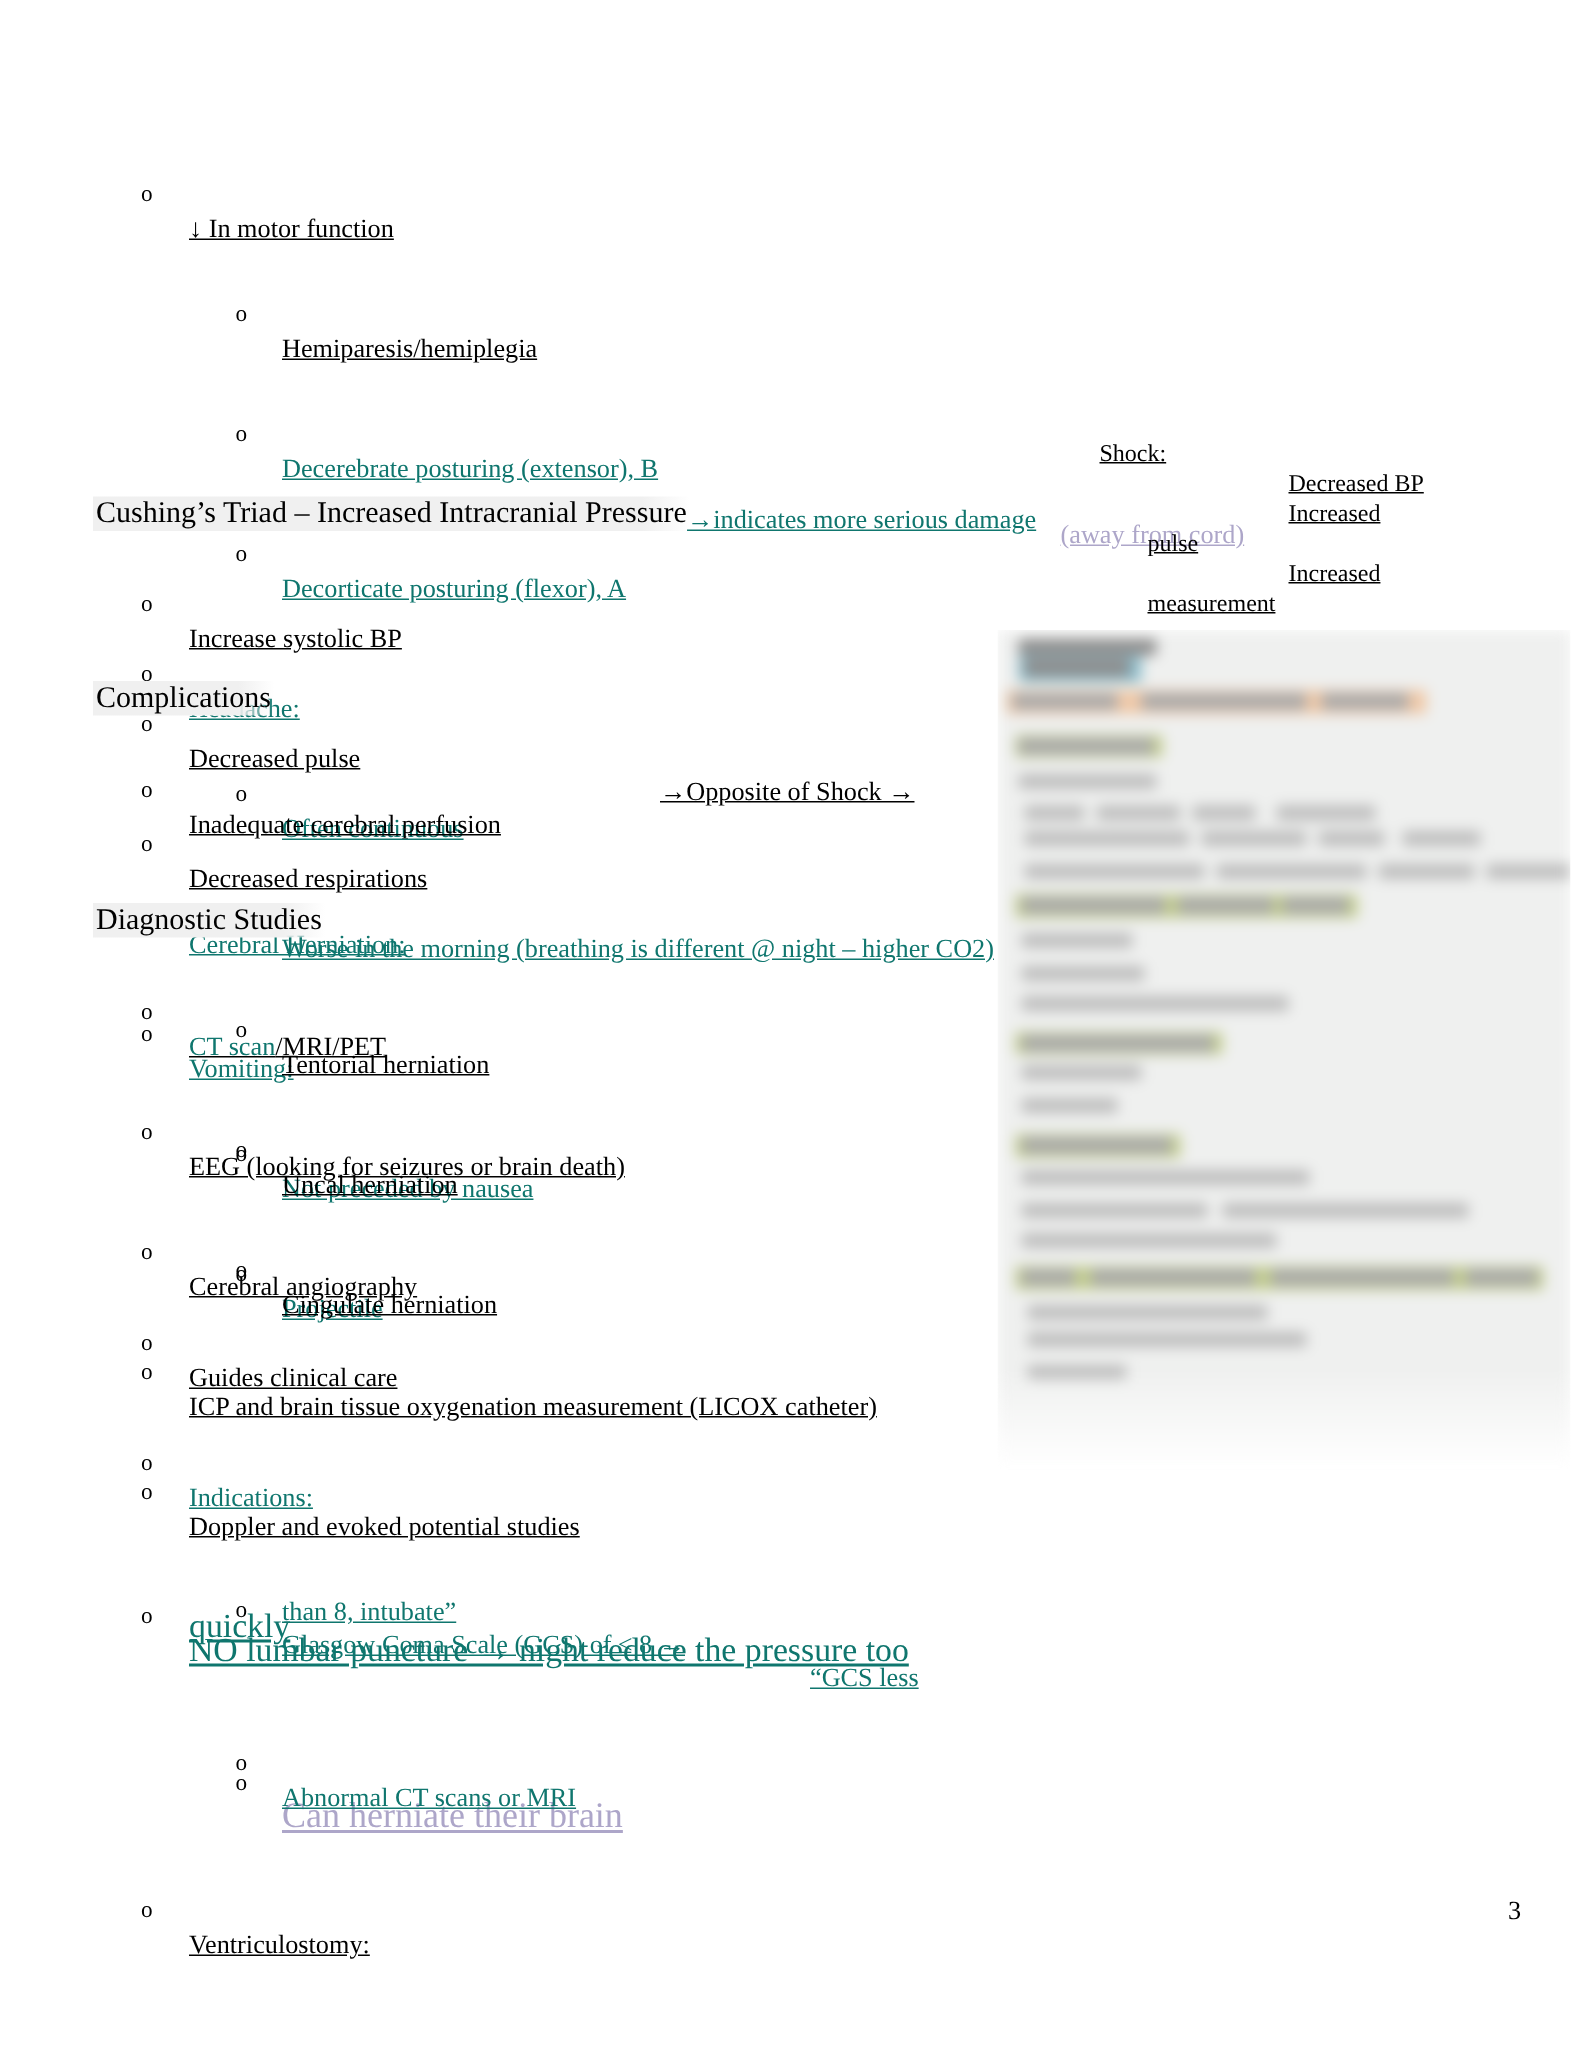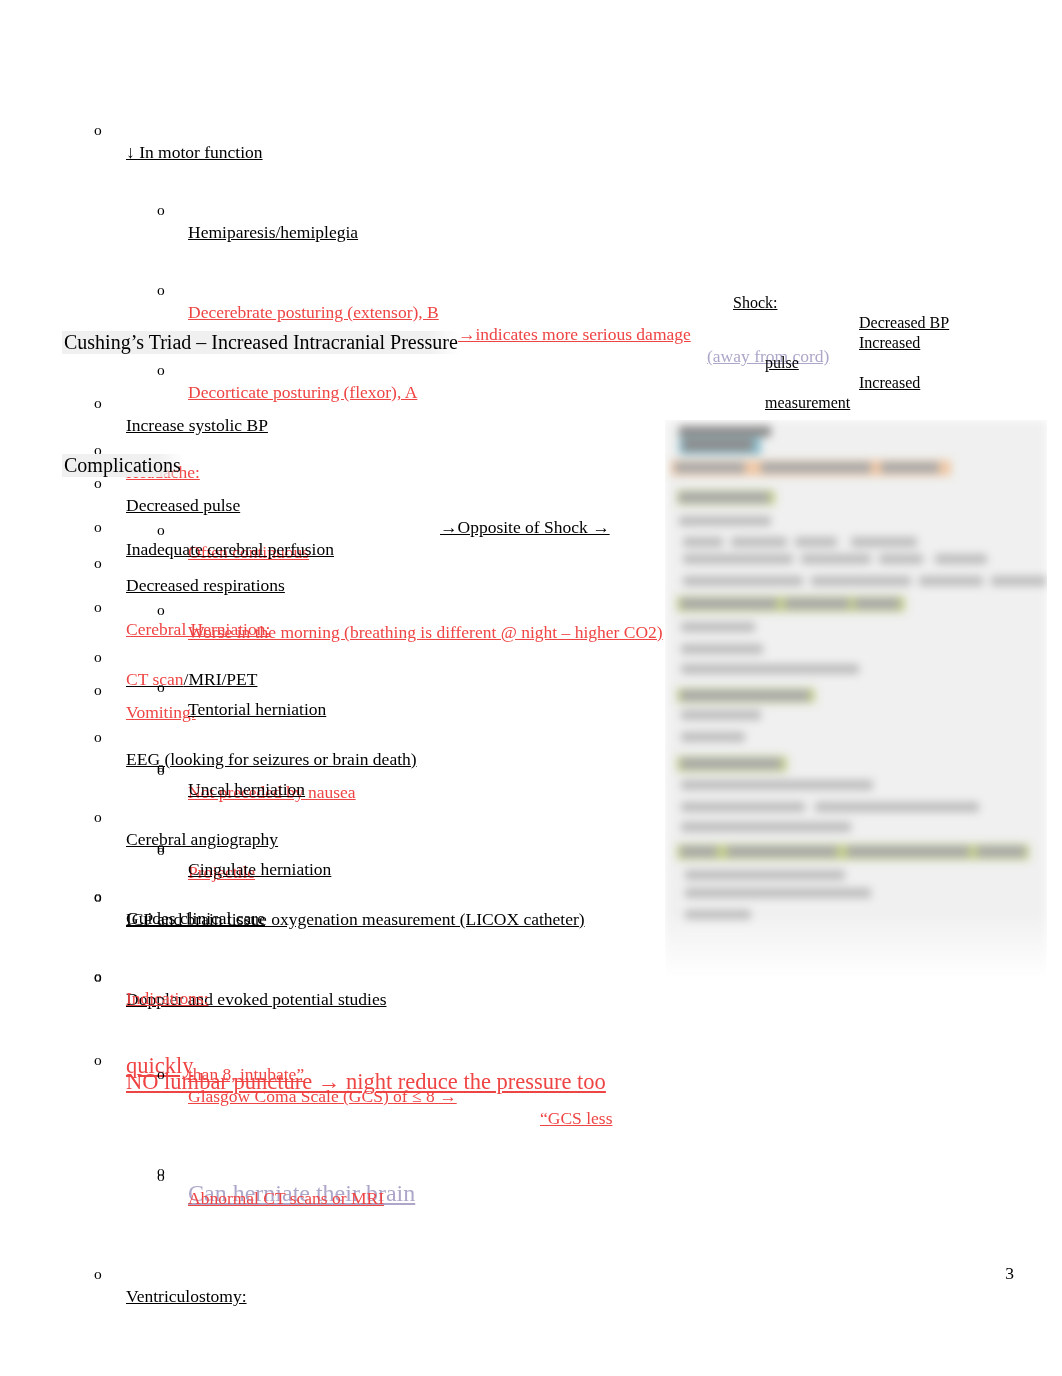--- a/index.html
+++ b/index.html
@@ -58,21 +58,21 @@
     white-space: nowrap;
     text-decoration: underline;
   }
 
   
   .l1 .bul { left: 94px; }
   .l1 .txt { left: 126px; }
   .l2 .bul { left: 157px; }
   .l2 .txt { left: 188px; }
 
-  .red   { color: #ef4444; text-align: center; }
+  .red   { color: #0f766e; text-align: center; }
   .black { color: #000000; }
   .lav   { color: #ADA6C9; }
 
   .big {
     font-size: 22.5px;
     line-height: 28px;
   }
 
   
   .blur-img {
@@ -180,21 +180,21 @@
       <span class="bul">o</span>
       <span class="txt black">↓ In motor function</span>
     </div>
     <div class="row l2" style="top:22px;">
       <span class="bul">o</span>
       <span class="txt black">Hemiparesis/hemiplegia</span>
     </div>
     <div class="row l2" style="top:44px;">
       <span class="bul">o</span>
       <span class="txt red">Decerebrate posturing (extensor), B</span>
-      <span class="txt red" style="left:458px;">→indicates more serious damage</span>
+      <span class="txt red" style="left:458px;margin-top:12px;">→indicates more serious damage</span>
       <span class="txt lav" style="left:707px;">(away from cord)</span>
     </div>
     <div class="row l2" style="top:66px;">
       <span class="bul">o</span>
       <span class="txt red">Decorticate posturing (flexor), A</span>
     </div>
     <div class="row l1" style="top:88px;">
       <span class="bul">o</span>
       <span class="txt red">Headache:</span>
     </div>
@@ -268,20 +268,23 @@
       <span class="bul">o</span>
       <span class="txt black">Uncal herniation</span>
     </div>
     <div class="row l2" style="top:110px;">
       <span class="bul">o</span>
       <span class="txt black">Cingulate herniation</span>
     </div>
   </div>
 
   <div class="block" style="left:0; top:566px;">
+    <div style="position:absolute; left:62px; top:0;">
+      <span class="heading" style="background:linear-gradient(to right,#f0f0f0 0%,#f0f0f0 82%,rgba(240,240,240,0) 100%);">Diagnostic Studies</span>
+    </div>
     <div class="row l1" style="top:22px;">
       <span class="bul">o</span>
       <span class="txt">
         <span class="red">CT scan</span><span class="black">/MRI/PET</span>
       </span>
     </div>
     <div class="row l1" style="top:44px;">
       <span class="bul">o</span>
       <span class="txt black">EEG (looking for seizures or brain death)</span>
     </div>

